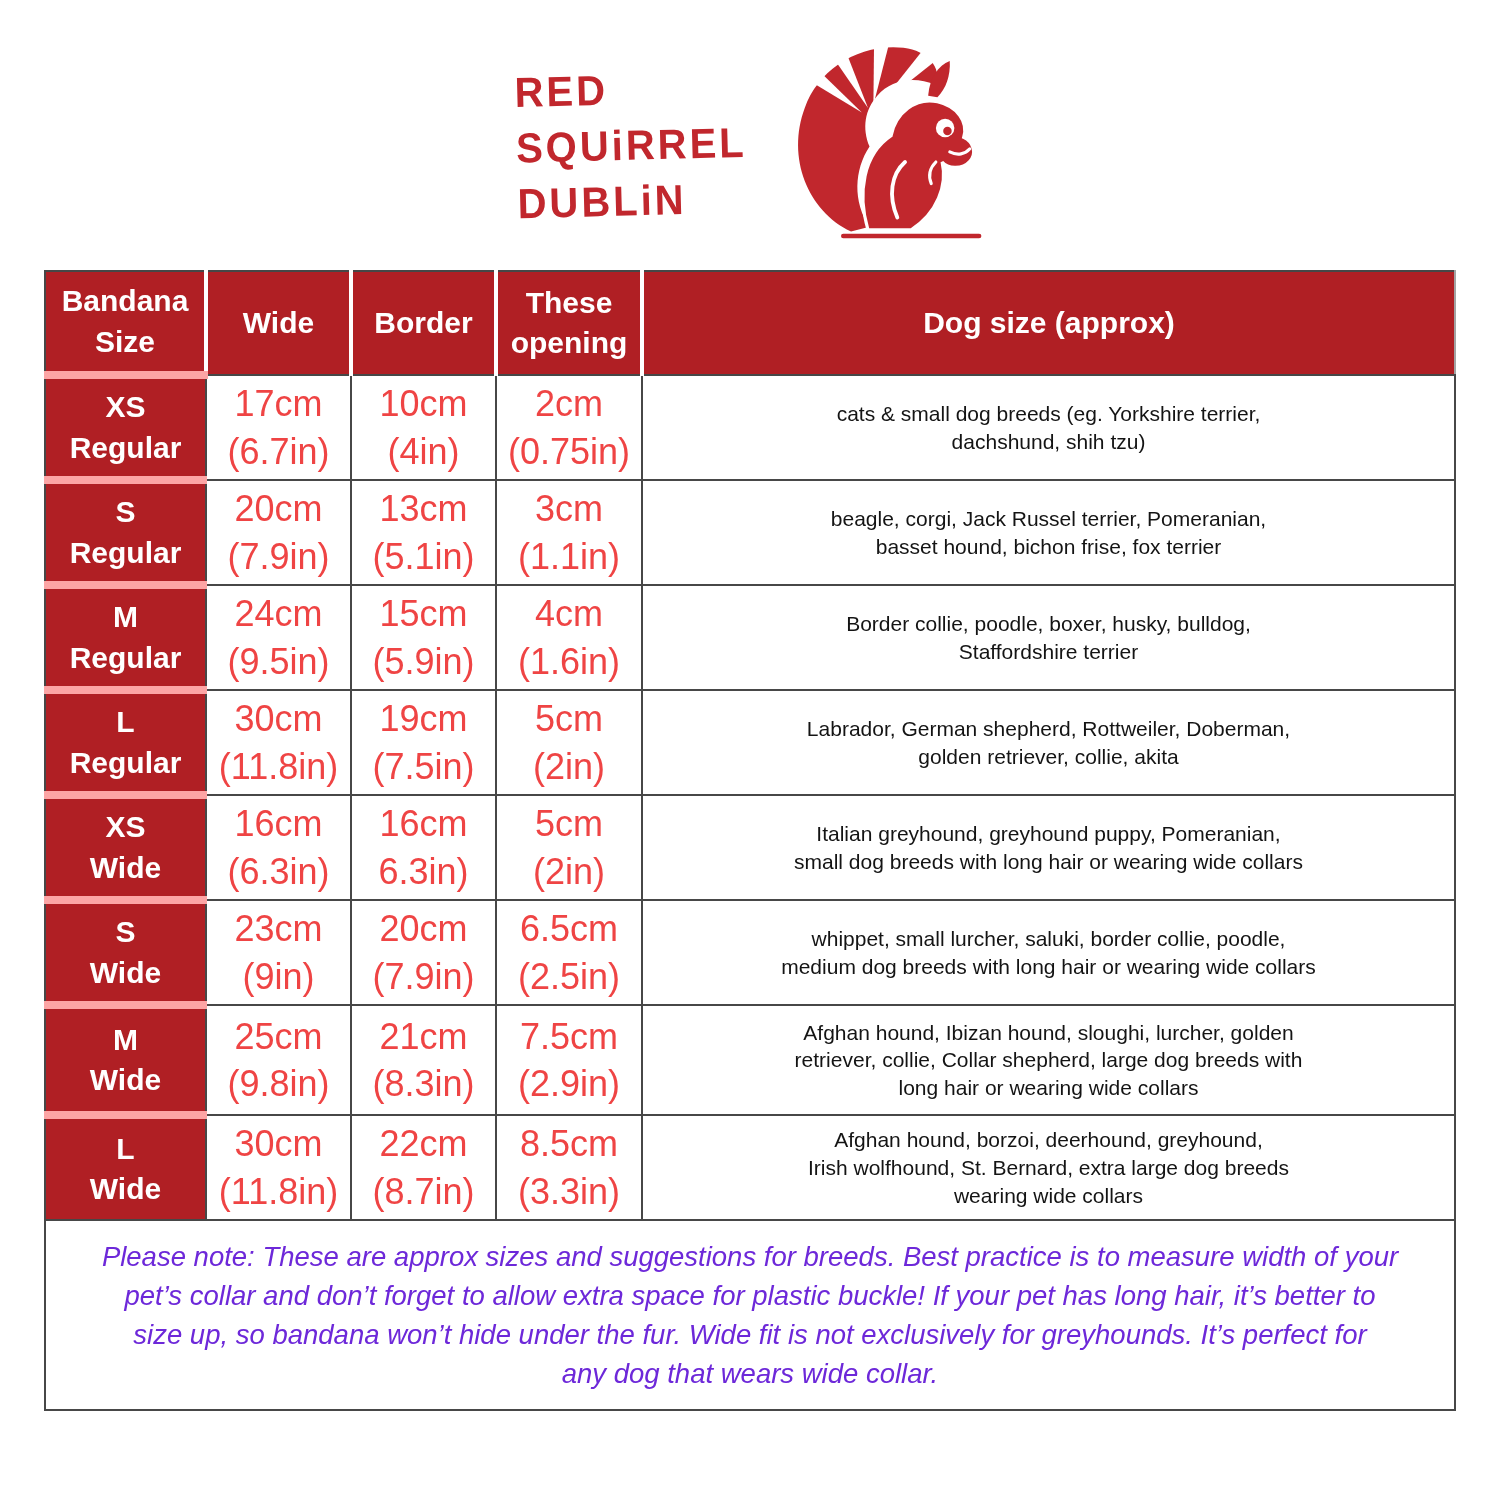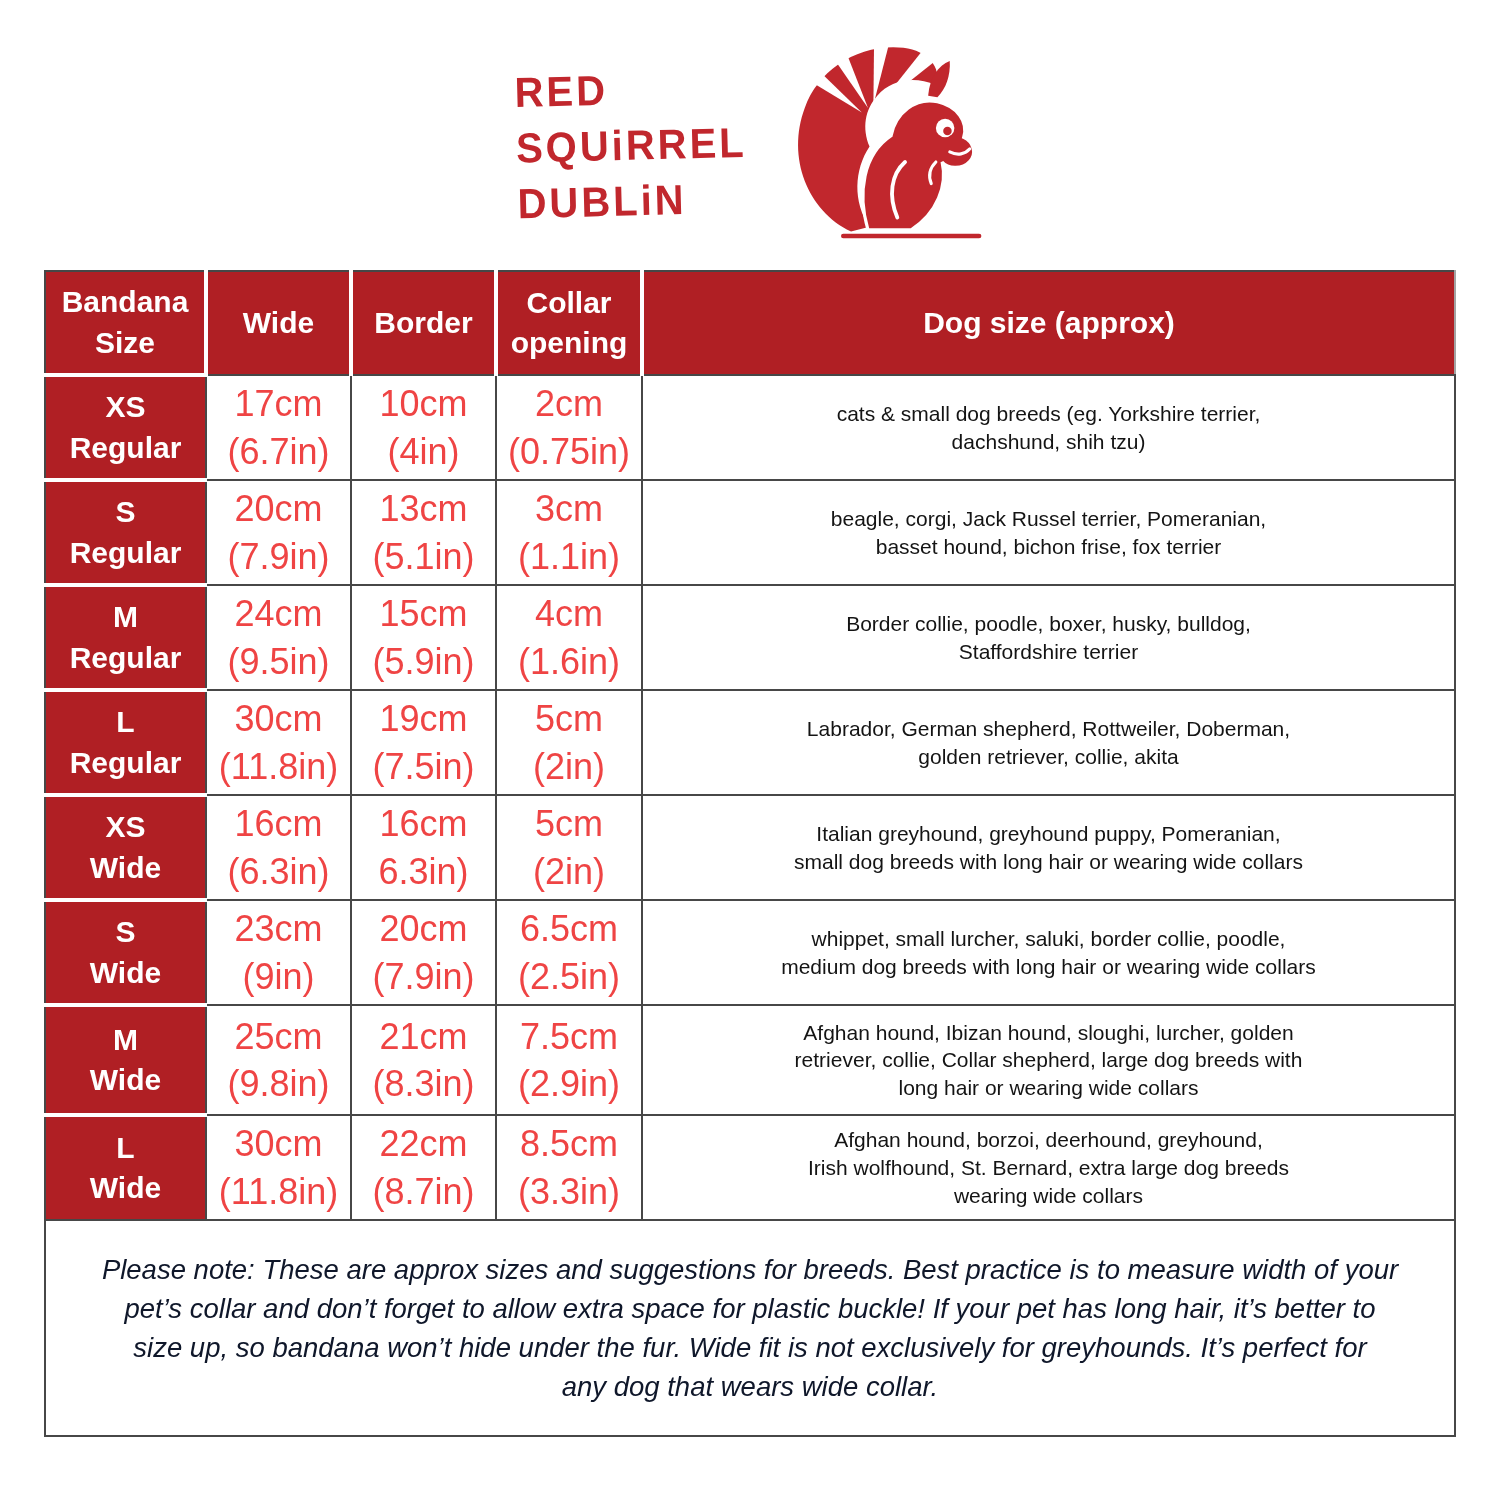--- a/index.html
+++ b/index.html
@@ -35,30 +35,30 @@
     padding:4px 8px;
   }
   .red{
     background:#b01f24;color:#ffffff;font-weight:bold;
     font-size:30px;line-height:1.35;
   }
   
   tr.head th.red{border-right:4px solid #ffffff;}
   tr.head th.red:last-child{border-right:2px solid #a3a3a3;}
   tr.head th.red:first-child{border-bottom:4px solid #ffffff;}
-  td.size-cell{border-top:4px solid #fca5a5;border-bottom:4px solid #ffffff;margin-left:16px;}
+  td.size-cell{border-top:8px solid #fca5a5;border-bottom:4px solid #ffffff;margin-left:16px;}
   td.size-cell.last{border-bottom:2px solid #474747;}
   .data{font-size:36px;color:#ef4444;line-height:1.32;}
   .dogs{font-size:21px;color:#141414;line-height:1.32;}
   tr.head{height:104px;}
   tr.row{height:99px;}
   tr.row-tall{height:110px;}
   td.note{
-    font-size:27.5px;font-style:italic;color:#0f172a;
-    line-height:1.42;padding:29px 24px;
+    font-size:27.5px;font-style:italic;color:#6d28d9;
+    line-height:1.42;padding:16px 24px;
   }
 </style>
 </head>
 <body>
 
 <div class="logo-wrap">
   <div class="logo-text">
     <div>RED</div>
     <div>SQUiRREL</div>
     <div>DUBLiN</div>
@@ -96,21 +96,21 @@
       <col class="c3">
       <col class="c4">
       <col class="c5">
     </colgroup>
   <tbody>
       <tr class="head">
     <th class="red">Bandana
 Size</th>
     <th class="red">Wide</th>
     <th class="red">Border</th>
-    <th class="red">Collar
+    <th class="red">These
 opening</th>
     <th class="red">Dog size (approx)</th>
   </tr>
   <tr class="row">
     <td class="red size-cell">XS
 Regular</td>
     <td class="data">17cm
 (6.7in)</td>
     <td class="data">10cm
 (4in)</td>

